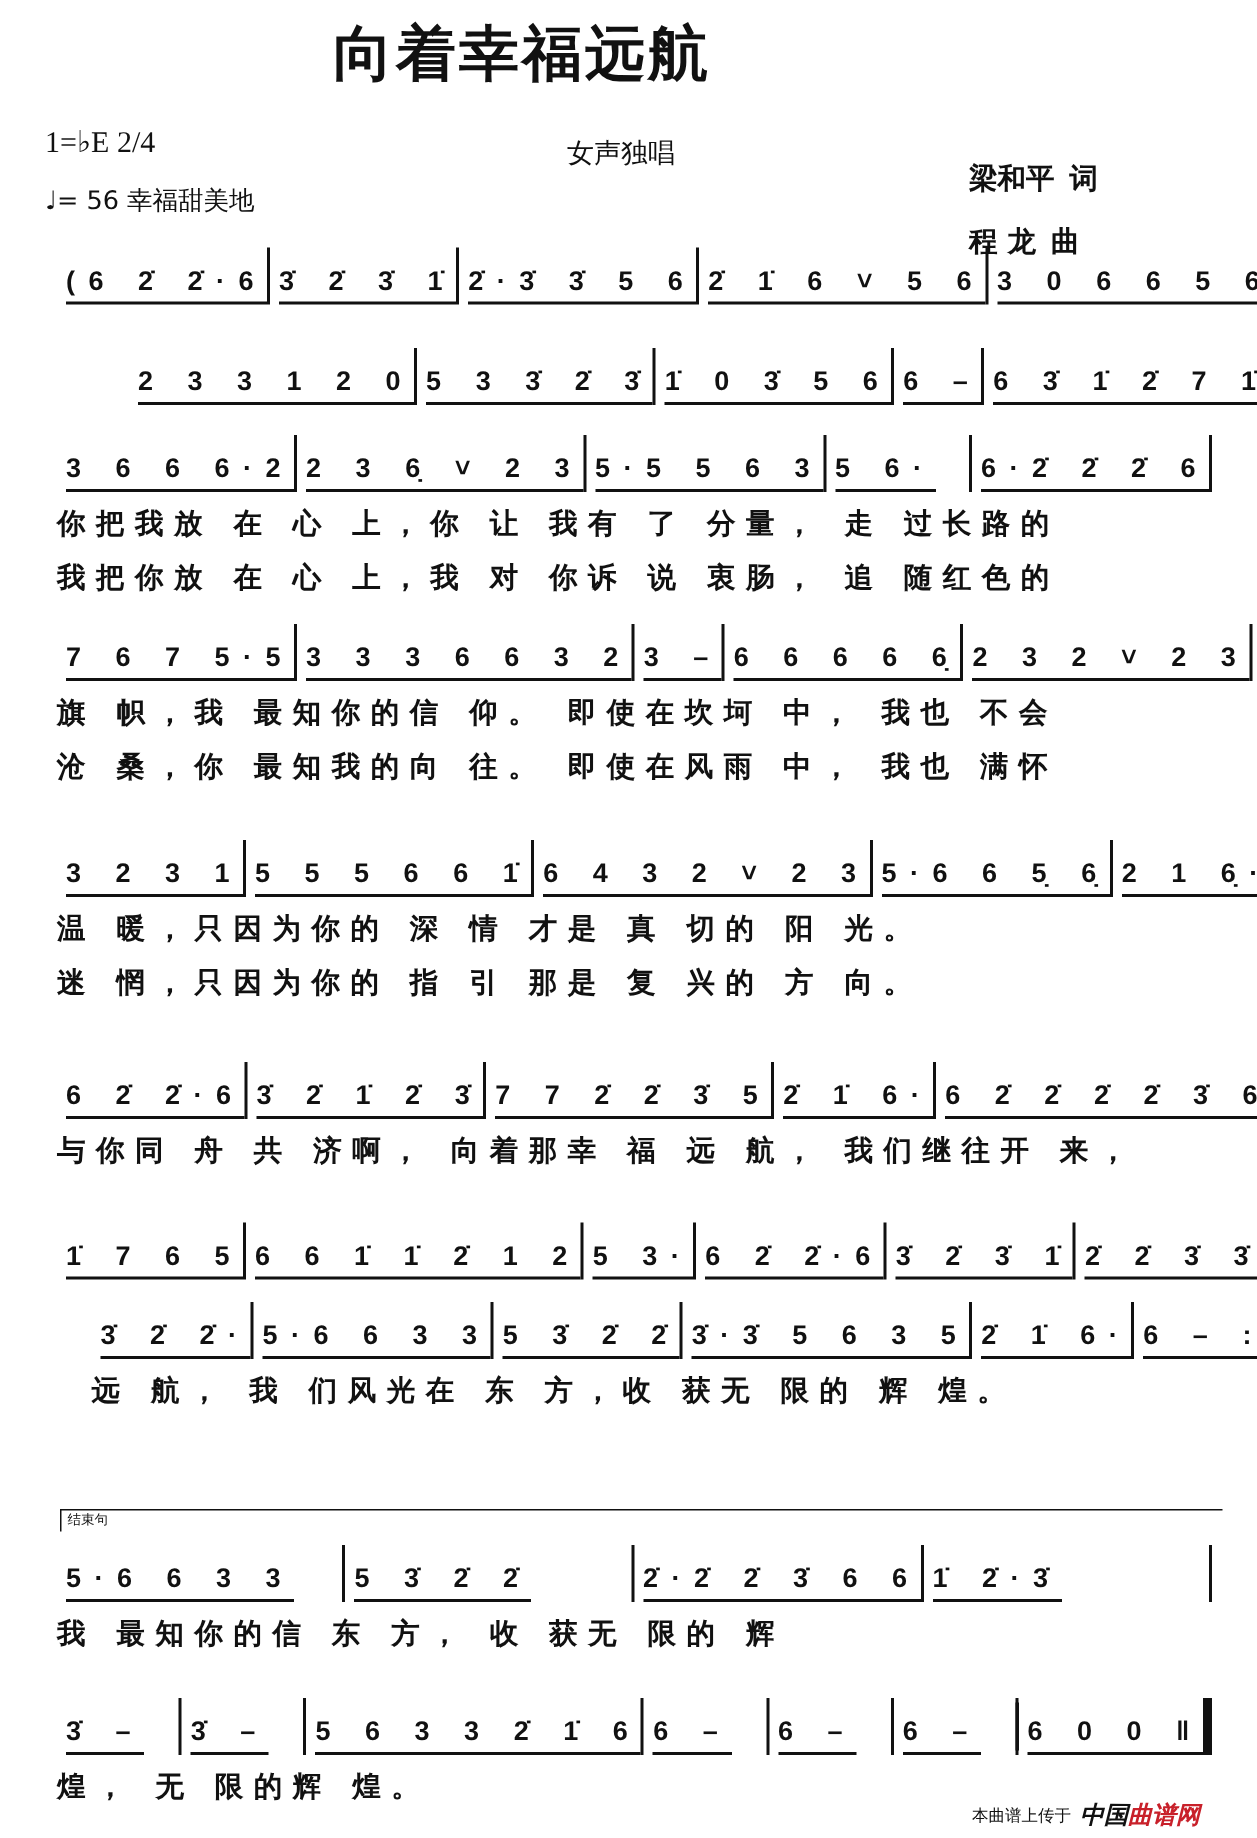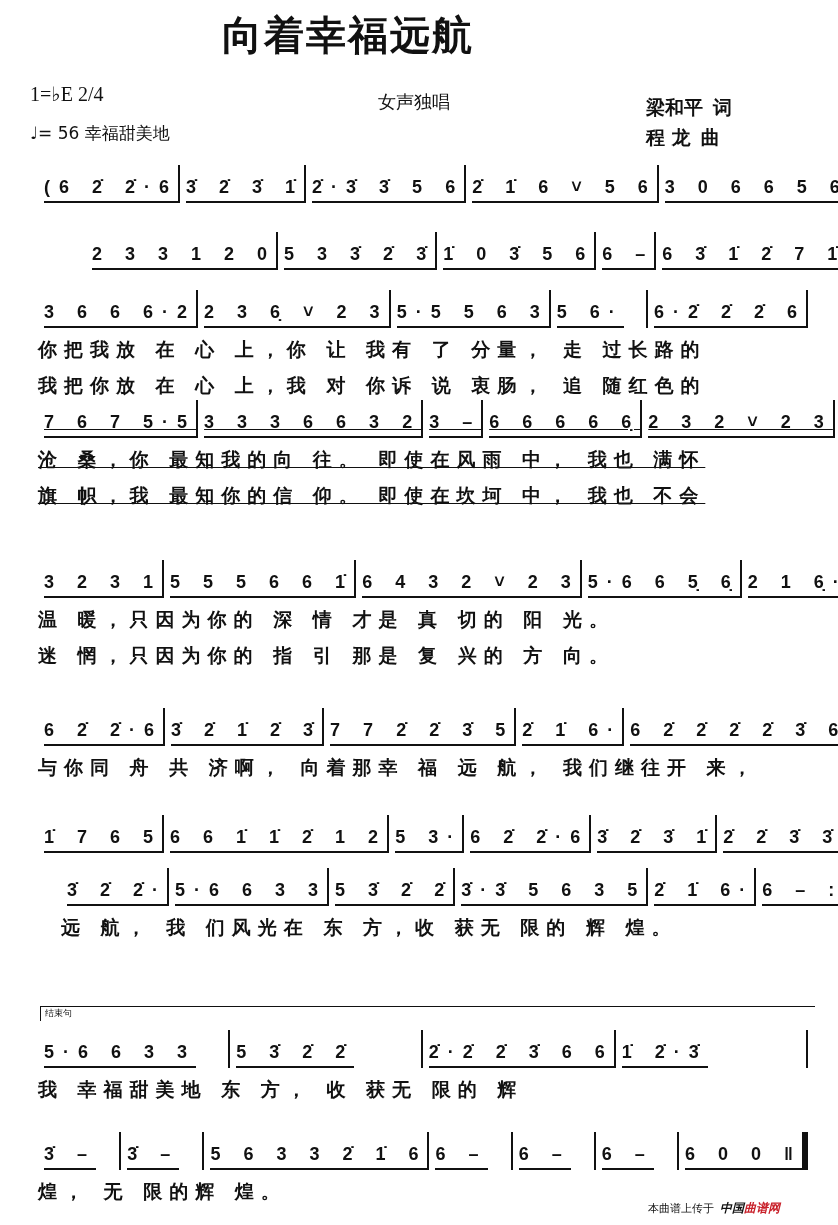--- a/index.html
+++ b/index.html
@@ -3,31 +3,31 @@
 <meta charset="utf-8">
 <style>
   html, body { margin:0; padding:0; background:#ffffff; }
   body { width:838px; height:1225px; position:relative; overflow:hidden; font-family:"DejaVu Sans", sans-serif; color:#111; }
   .title { position:absolute; top:8px; left:0; width:696px; text-align:center; font-size:40px; font-weight:bold; letter-spacing:2px; }
   .meta { position:absolute; font-size:17px; }
   .key { top:82px; left:30px; font-family:"Liberation Serif", serif; font-size:20px; }
   .tempo { top:122px; left:30px; font-size:17px; }
   .perf { top:90px; left:378px; font-size:18px; }
   .credits { top:92px; left:646px; font-size:19px; font-weight:bold; line-height:30px; }
-  .credits div { display:flex; gap:10px; }
+  .credits div { display:flex; gap:10px;margin-top:12px; }
   .sys { position:absolute; left:38px; width:770px; }
   .notes { height:38px; display:flex; align-items:flex-end; font-family:"Liberation Sans", sans-serif; font-weight:bold; font-size:18px; letter-spacing:9px; white-space:nowrap; }
   .bar { flex:1; display:flex; align-items:flex-end; border-right:2px solid #111; padding-left:6px; height:38px; position:relative; }
   .bar.last-dbl { border-right:5px double #111; }
   .bar.final { border-right:6px solid #111; box-shadow:-5px 0 0 -3px #111; }
   .bar span { border-bottom:2px solid #111; padding-bottom:3px; }
   .lyr { font-size:19px; font-weight:bold; letter-spacing:7px; height:30px; line-height:30px; white-space:nowrap; margin-top:6px; }
   .endbox { position:absolute; top:1006px; left:40px; width:770px; border-top:1px solid #111; border-left:1px solid #111; height:14px; font-size:9px; padding-left:4px; }
   .footer { position:absolute; top:1200px; left:648px; font-size:11px; display:flex; align-items:center; gap:6px; }
-  .brand { color:#c8202a; font-weight:bold; font-style:italic; font-size:12px; }
+  .brand { color:#c8202a; font-weight:bold; font-style:italic; font-size:16px; }
   .brand b { color:#111; }
 </style>
 </head>
 <body>
 
 <div class="title">向着幸福远航</div>
 
 <div class="meta key">
   <span>1=♭E</span>
   <span>2/4</span>
@@ -98,40 +98,40 @@
         <div class="bar">
           <span>5 6·</span>
         </div>
         <div class="bar">
           <span>6·2̇ 2̇ 2̇ 6</span>
         </div>
       </div>
       <div class="lyr">你把我放 在 心 上，你 让 我有 了 分量， 走 过长路的</div>
       <div class="lyr">我把你放 在 心 上，我 对 你诉 说 衷肠， 追 随红色的</div>
     </div>
-    <div class="sys" style="top: 400px; text-decoration: underline;">
+    <div class="sys" style="top: 416px;">
       <div class="notes">
         <div class="bar">
           <span>7 6 7 5·5</span>
         </div>
         <div class="bar">
           <span>3 3 3 6 6 3 2</span>
         </div>
         <div class="bar">
           <span>3 –</span>
         </div>
         <div class="bar">
           <span>6 6 6 6 6̣</span>
         </div>
         <div class="bar">
           <span>2 3 2 ˅ 2 3</span>
         </div>
       </div>
+      <div class="lyr">旗 帜，我 最知你的信 仰。 即使在坎坷 中， 我也 不会</div>
       <div class="lyr">沧 桑，你 最知我的向 往。 即使在风雨 中， 我也 满怀</div>
-      <div class="lyr">旗 帜，我 最知你的信 仰。 即使在坎坷 中， 我也 不会</div>
     </div>
     <div class="sys" style="top: 560px;">
       <div class="notes">
         <div class="bar">
           <span>3 2 3 1</span>
         </div>
         <div class="bar">
           <span>5 5 5 6 6 1̇</span>
         </div>
         <div class="bar">
@@ -220,21 +220,21 @@
         <div class="bar">
           <span>5 3̇ 2̇ 2̇</span>
         </div>
         <div class="bar">
           <span>2̇·2̇ 2̇ 3̇ 6 6</span>
         </div>
         <div class="bar">
           <span>1̇ 2̇·3̇</span>
         </div>
       </div>
-      <div class="lyr">我 幸福甜美地 东 方， 收 获无 限的 辉</div>
+      <div class="lyr">我 最知你的信 东 方， 收 获无 限的 辉</div>
     </div>
     <div class="sys" style="top: 1132px;">
       <div class="notes">
         <div class="bar">
           <span>3̇ –</span>
         </div>
         <div class="bar">
           <span>3̇ –</span>
         </div>
         <div class="bar">

